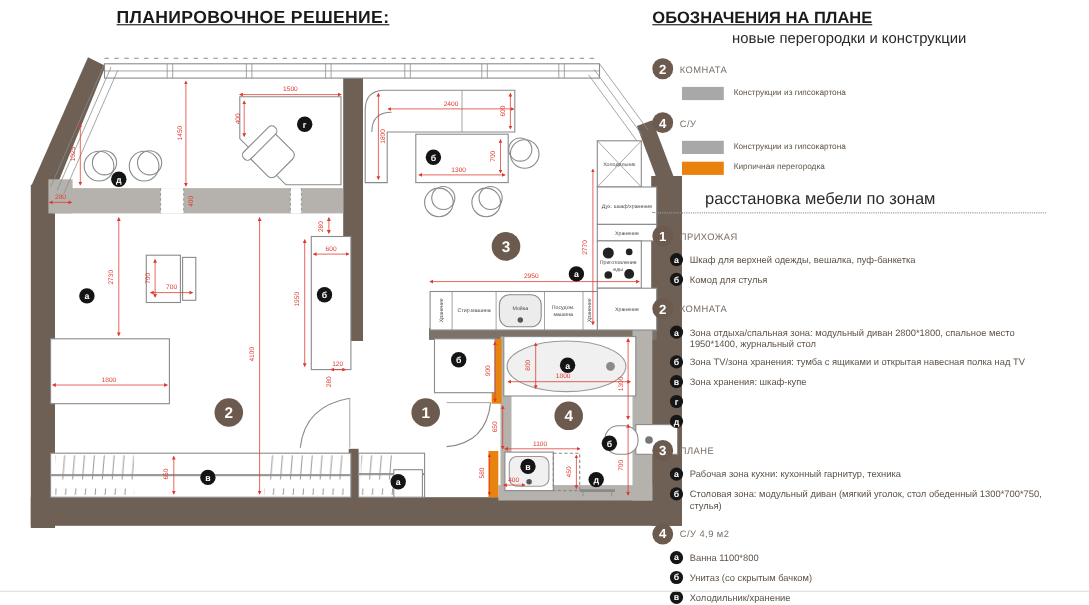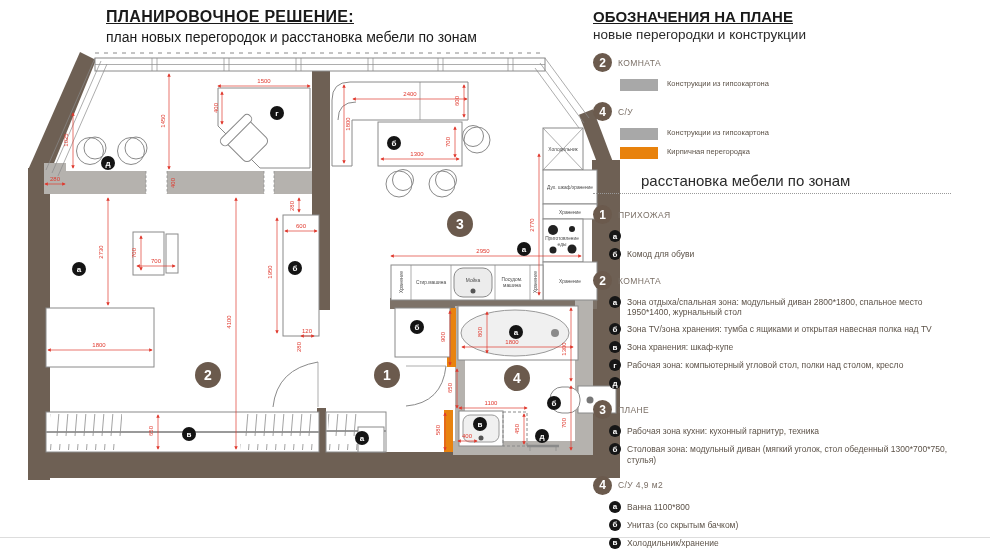--- a/index.html
+++ b/index.html
@@ -6,21 +6,21 @@
   body{width:990px;height:550px;position:relative;overflow:hidden;
        font-family:"Liberation Sans","DejaVu Sans",sans-serif;color:#222;}
   .title-wrap{position:absolute;left:106px;top:8px;width:540px;text-align:left;}
   .title-main{font-size:16px;font-weight:bold;text-decoration:underline;color:#1a1a1a;letter-spacing:.3px;}
   .title-sub{font-size:14px;color:#1a1a1a;margin-top:3px;}
   .footline{position:absolute;left:0;top:537px;width:990px;height:1px;background:#ddd;}
 
   
   .legend{position:absolute;left:593px;top:8px;width:358px;}
   .lg-h1{font-size:15px;font-weight:bold;text-decoration:underline;color:#1a1a1a;}
-  .lg-h2{font-size:13.5px;color:#2a2a2a;margin-top:2px;}
+  .lg-h2{font-size:13.5px;color:#2a2a2a;margin-top:2px;text-align:center;}
   .lg-h3{font-size:15px;color:#2a2a2a;margin-top:13px;margin-left:48px;}
   .dotline{border-top:1px dotted #9a9a9a;margin-top:4px;}
   .lg-zone-head{display:flex;align-items:center;gap:6px;margin-top:11px;}
   .zc-big{width:19px;height:19px;border-radius:50%;background:#6b5a4d;color:#fff;
           font-size:12px;font-weight:bold;display:flex;align-items:center;justify-content:center;flex:0 0 19px;}
   .zname{font-size:8.5px;color:#7a6f66;letter-spacing:.4px;}
   .lg-swatch-row{display:flex;align-items:flex-start;gap:9px;margin:7px 0 0 27px;}
   .swatch{width:38px;height:12px;flex:0 0 38px;}
   .swatch-gray{background:#a8a8a8;}
   .swatch-orange{background:#e8820c;}
@@ -46,21 +46,20 @@
   .zc{fill:#6b5a4d;}
   .zct{fill:#fff;font-size:14px;font-weight:bold;text-anchor:middle;}
   .lc{fill:#141414;}
   .lct{fill:#fff;font-size:8px;font-weight:bold;text-anchor:middle;}
 </style>
 </head>
 <body>
 
 <div class="title-wrap">
   <div class="title-main">ПЛАНИРОВОЧНОЕ РЕШЕНИЕ:</div>
-  <div class="title-sub">план новых перегородок и расстановка мебели по зонам</div>
 </div>
 
 <svg class="plansvg" width="625" height="550" viewBox="0 0 625 550">
   <defs>
     <marker id="ma" viewBox="0 0 10 10" refX="8" refY="5" markerWidth="5" markerHeight="5" orient="auto-start-reverse">
       <path d="M0,0 L10,5 L0,10 Z" fill="#e0392e"></path>
     </marker>
     <pattern id="ht" width="9" height="44" patternUnits="userSpaceOnUse">
       <line x1="6" y1="4" x2="3" y2="40" stroke="#8a8a8a" stroke-width="0.8"></line>
     </pattern>
@@ -360,45 +359,45 @@
 
   <div class="lg-h3">расстановка мебели по зонам</div>
   <div class="dotline"></div>
 
   <div class="lg-zone-head">
     <span class="zc-big">1</span>
     <span class="zname">ПРИХОЖАЯ</span>
   </div>
   <div class="lg-item">
     <span class="lc-s">а</span>
+    <span class="lg-item-text">Шкаф для верхней одежды, вешалка, пуф-банкетка</span>
   </div>
   <div class="lg-item">
     <span class="lc-s">б</span>
-    <span class="lg-item-text">Комод для обуви</span>
+    <span class="lg-item-text">Комод для стулья</span>
   </div>
 
   <div class="lg-zone-head">
     <span class="zc-big">2</span>
     <span class="zname">КОМНАТА</span>
   </div>
   <div class="lg-item">
     <span class="lc-s">а</span>
     <span class="lg-item-text">Зона отдыха/спальная зона: модульный диван 2800*1800, спальное место 1950*1400, журнальный стол</span>
   </div>
   <div class="lg-item">
     <span class="lc-s">б</span>
     <span class="lg-item-text">Зона TV/зона хранения: тумба с ящиками и открытая навесная полка над TV</span>
   </div>
   <div class="lg-item">
     <span class="lc-s">в</span>
     <span class="lg-item-text">Зона хранения: шкаф-купе</span>
   </div>
   <div class="lg-item">
     <span class="lc-s">г</span>
-    <span class="lg-item-text">Рабочая зона: компьютерный угловой стол, полки над столом, кресло</span>
   </div>
   <div class="lg-item">
     <span class="lc-s">д</span>
   </div>
 
   <div class="lg-zone-head">
     <span class="zc-big">3</span>
     <span class="zname">ПЛАНЕ</span>
   </div>
   <div class="lg-item">

